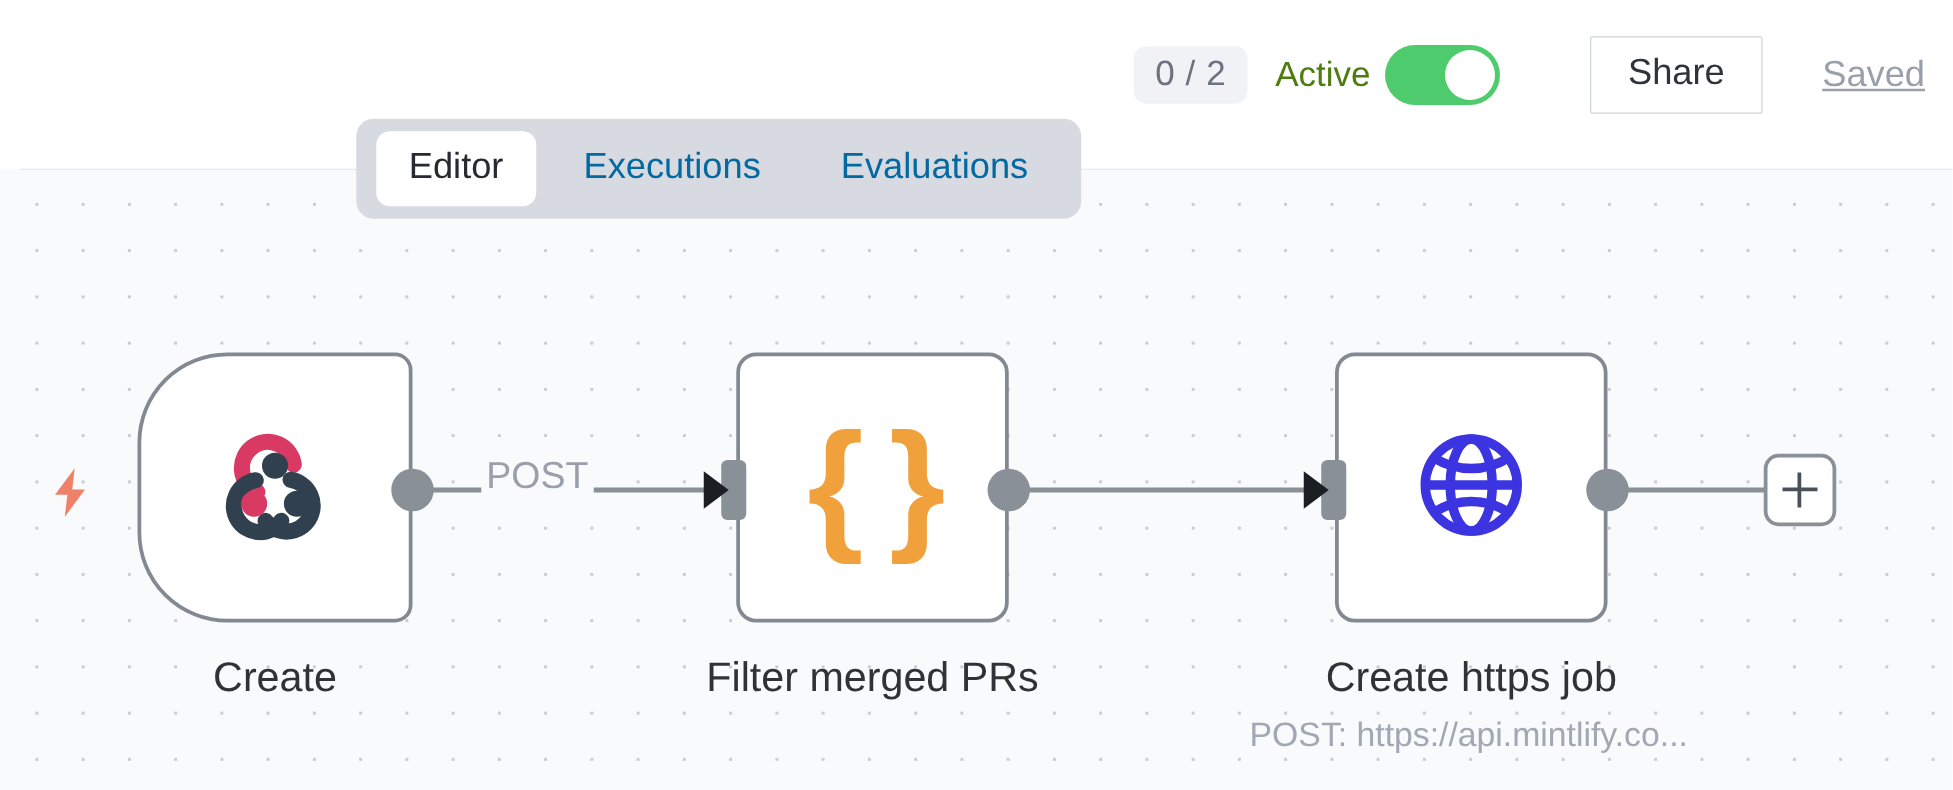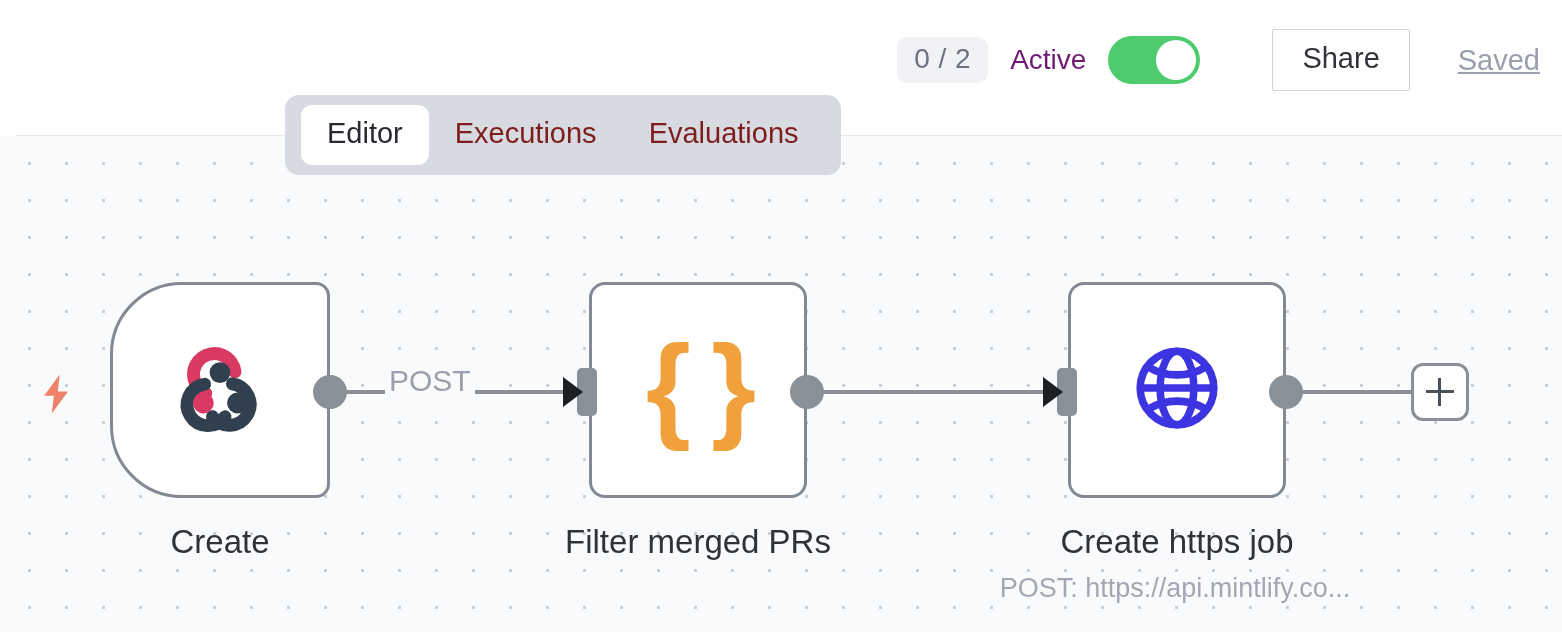--- a/index.html
+++ b/index.html
@@ -44,24 +44,24 @@
     background: #f1f2f5;
     color: #6b7280;
     font-size: 28px;
     border-radius: 10px;
     padding: 7px 17px 9px 17px;
     letter-spacing: 0.5px;
     line-height: 1.1;
   }
 
   .active-label {
-    color: #701a75;
+    color: #4d7c0f;
     font-size: 28px;
     margin-left: 22px;
-    margin-right: 22px;
+    margin-right: 12px;
   }
 
   .toggle {
     width: 92px;
     height: 48px;
     border-radius: 24px;
     background: #4ecc6d;
     position: relative;
     flex: none;
     cursor: pointer;
@@ -97,26 +97,26 @@
   .tabbar {
     position: absolute;
     left: 285px;
     top: 95px;
     height: 80px;
     background: #d7dae1;
     border-radius: 14px;
     display: flex;
     align-items: center;
     padding: 16px;
-    gap: 0px;
+    gap: 12px;
     z-index: 40;
   }
   .tab {
     font-size: 29px;
-    color: #7f1d1d;
+    color: #0369a1;
     padding: 13px 26px 15px 26px;
     border-radius: 11px;
     cursor: pointer;
     white-space: nowrap;
     line-height: 1.1;
   }
   .tab.active {
     background: #ffffff;
     color: #272a30;
   }

